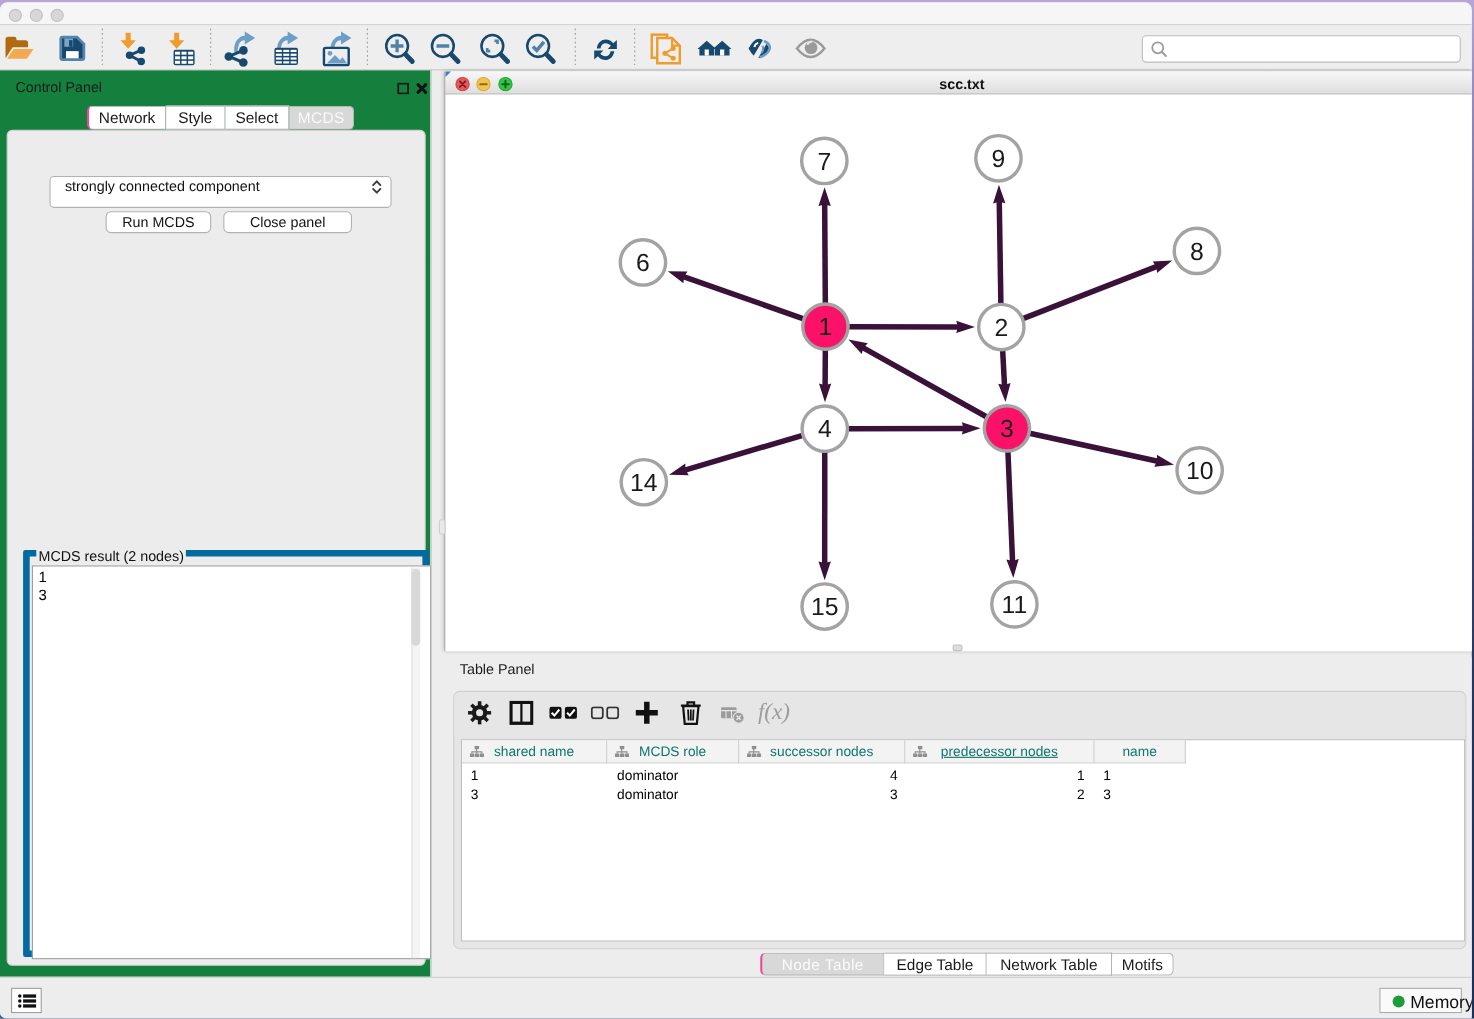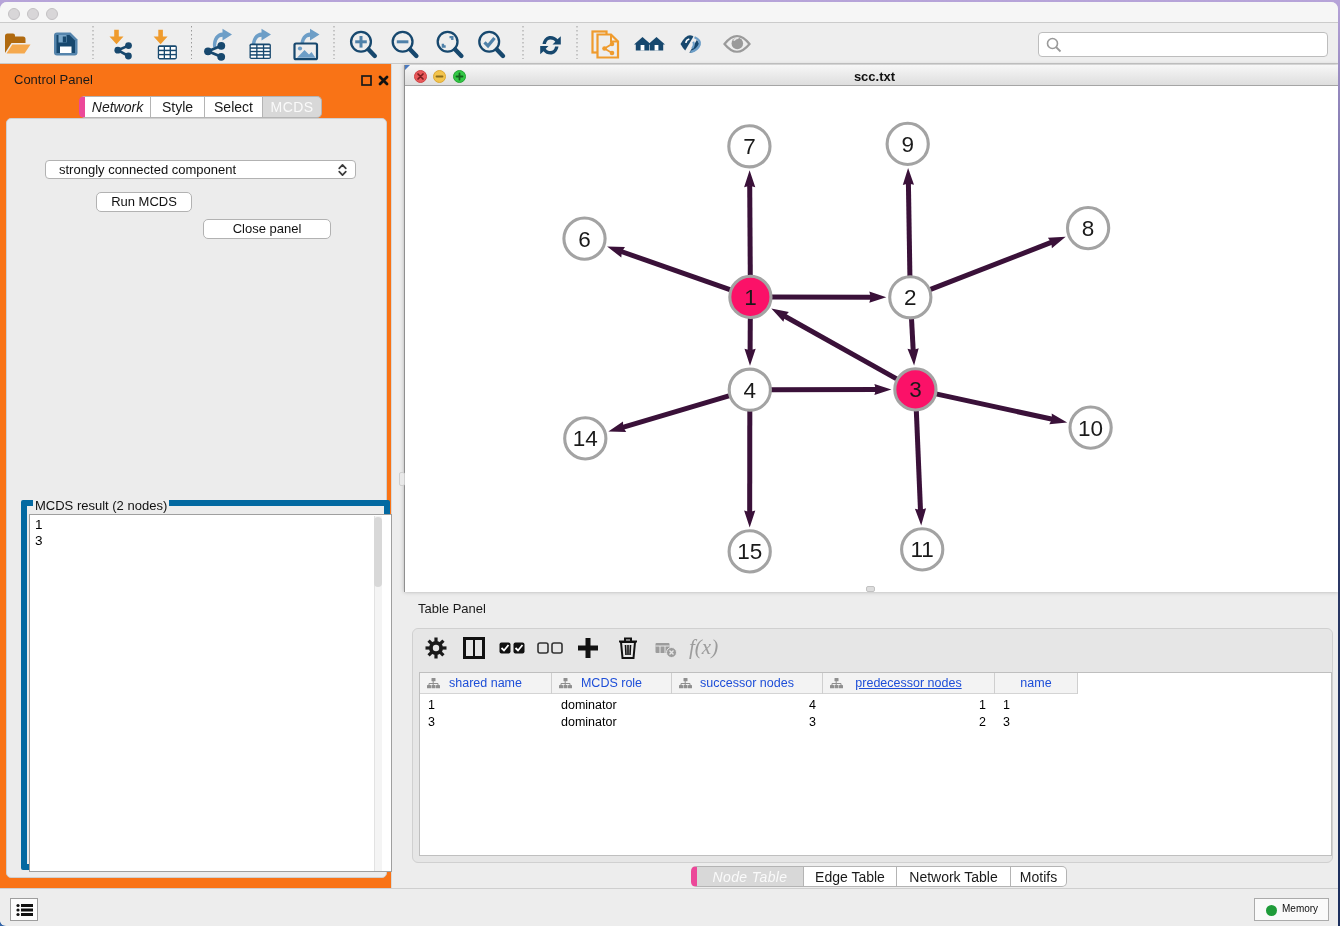--- a/index.html
+++ b/index.html
@@ -4,48 +4,48 @@
 <style>
   * { margin:0; padding:0; box-sizing:border-box; }
   html,body { width:1340px; height:926px; overflow:hidden; }
   body { -webkit-font-smoothing:antialiased; font-family:"Liberation Sans", sans-serif; background:linear-gradient(180deg,#b7a4d9 0%,#9a8cc2 8%,#6a6a9d 25%,#3f4678 45%,#24335f 70%,#1c2f5e 100%); position:relative; }
   #win { will-change:transform; position:absolute; left:0; top:2px; width:1338px; height:924px; background:#ededed; border-radius:7px 7px 0 0; border-bottom-left-radius:6px; overflow:hidden; }
   #titlebar { position:absolute; left:0; top:0; width:100%; height:21px; background:#f6f6f6; border-bottom:1px solid #cbcbcb; }
   .tl { position:absolute; top:5.5px; width:12px; height:12px; border-radius:50%; background:#d8d6d8; border:1px solid #c3c1c3; }
   #wtitle { position:absolute; top:3px; left:0; width:100%; text-align:center; font-size:13px; color:#b4b4b4; }
   #toolbar { position:absolute; left:0; top:21px; width:100%; height:41px; background:#eeeeee; border-bottom:1px solid #c9c9c9; }
   #searchbox { position:absolute; left:1038px; top:9px; width:290px; height:25px; background:#fff; border:1px solid #bdbdbd; border-radius:4px; }
-  #cpanel { position:absolute; left:0; top:62px; width:392px; height:824px; background:#f97316; border-right:1px solid #d8d8d8; }
+  #cpanel { position:absolute; left:0; top:62px; width:392px; height:824px; background:#15803d; border-right:1px solid #d8d8d8; }
   .ptitle { font-size:13px; color:#1a1a1a; position:absolute; }
   .tabbar { position:absolute; display:flex; font-size:14px; color:#1a1a1a; }
   .tabbar .tab { background:#fff; border:1px solid #b4b4b4; border-left:none; display:flex; align-items:center; justify-content:center; height:22px; }
-  .tabbar .tab:first-child { border-left:6px solid #ec4899; border-radius:5px 0 0 5px;font-style:italic; }
+  .tabbar .tab:first-child { border-left:2px solid #ec4899; border-radius:5px 0 0 5px; }
   .tabbar .tab:last-child { border-radius:0 5px 5px 0; }
   .tabbar .tab.sel { background:#d8d8d8; color:#fafafa; letter-spacing:0.4px; }
   .tabbar.small .tab { height:21px; }
   #cpcontent { position:absolute; left:6px; top:54px; width:381px; height:760px; background:#ececec; border:1px solid #cfcfcf; border-radius:5px; }
   #optlabel { position:absolute; left:0; top:18px; width:100%; text-align:center; font-size:13px; color:#111; }
-  #optsel { position:absolute; left:38px; top:41px; width:311px; height:19px; background:#fff; border:1px solid #b2b2b2; border-radius:4px; font-size:13px; color:#111; line-height:17px; padding-left:13px; }
+  #optsel { position:absolute; left:38px; top:41px; width:311px; height:29px; background:#fff; border:1px solid #b2b2b2; border-radius:4px; font-size:13px; color:#111; line-height:17px; padding-left:13px; }
   .btn { position:absolute; height:20px; background:#fff; border:1px solid #b2b2b2; border-radius:5px; font-size:13px; color:#111; text-align:center; line-height:18px; }
   #fieldset { position:absolute; left:14px; top:381px; width:369px; height:370px; border:6px solid #0369a1; border-radius:2px; }
   #fslegend { position:absolute; left:6px; top:-8px; background:#ececec; padding:0 2px; font-size:13px; color:#111; }
   #fsinner { position:absolute; left:2px; top:8px; width:363px; height:358px; background:#fff; border:1px solid #9f9f9f; }
   #sccwin { position:absolute; left:404px; top:63px; width:934px; height:527px; background:#fff; border-left:1px solid #8f8f8f; box-shadow:0 0 4px rgba(0,0,0,0.25); }
   #scctb { position:absolute; left:0; top:0; width:100%; height:21px; background:linear-gradient(180deg,#f7f7f7,#dedede); border-bottom:1px solid #a5a5a5; }
   #scctitle { position:absolute; left:3px; top:3.5px; width:100%; text-align:center; font-size:13px; font-weight:bold; color:#111; }
   .mtl { position:absolute; top:4.5px; width:13px; height:13px; border-radius:50%; font-size:11px; line-height:12px; text-align:center; }
   #tpanel { position:absolute; left:404px; top:595px; width:934px; height:293px; background:#ededed; }
   #tpbox { position:absolute; left:8px; top:31px; width:921px; height:235px; background:#e6e6e6; border:1px solid #d0d0d0; border-radius:6px; }
   #ttable { position:absolute; left:6px; top:43px; width:913px; height:184px; background:#fff; border:1px solid #bfbfbf; }
-  #thead { position:absolute; left:0; top:0; width:658px; height:21px; background:#f3f3f3; border-bottom:1px solid #d4d4d4; font-size:12.5px; color:#1d4ed8; }
+  #thead { position:absolute; left:0; top:0; width:658px; height:21px; background:#f3f3f3; border-bottom:1px solid #d4d4d4; font-size:12.5px; color:#0f766e; }
   .thcell { position:absolute; top:0; height:21px; line-height:21px; text-align:center; border-right:1px solid #cfcfcf; }
   .trow { position:absolute; font-size:12.5px; color:#000; height:17px; line-height:17px; }
   .tcell { position:absolute; }
   #statusbar { position:absolute; left:0; top:886px; width:100%; height:36px; background:#ededed; border-top:1px solid #cfcfcf; }
-  #memwrap { position:absolute; left:1254px; top:9px; width:75px; height:23px; background:#fafafa; border:1px solid #ababab; font-size:10px; color:#111; }
+  #memwrap { position:absolute; left:1254px; top:9px; width:75px; height:23px; background:#fafafa; border:1px solid #ababab; font-size:16px; color:#111; }
   #listbtn { position:absolute; left:10px; top:9px; width:28px; height:23px; background:#fdfdfd; border:1px solid #9e9e9e; }
 </style>
 </head>
 <body>
 <div style="position:absolute;left:0;top:912px;width:8px;height:14px;background:#3365a8;"></div>
 <div id="win">
   <div id="titlebar">
     <div class="tl" style="left:8px;"></div>
     <div class="tl" style="left:27px;"></div>
     <div class="tl" style="left:46px;"></div>
@@ -187,21 +187,21 @@
         <rect x="1" y="1" width="9" height="9" fill="none" stroke="#1a1a1a" stroke-width="1.7"></rect>
       </svg>
       <svg style="position:absolute; left:378px; top:11px;" width="11" height="11" viewBox="0 0 11 11">
         <path d="M2,2 L9,9 M9,2 L2,9" stroke="#111" stroke-width="2.8" stroke-linecap="round"></path>
       </svg>
     <div id="cpcontent">
       <div id="optsel">strongly connected component<svg style="position:absolute; right:7px; top:2px;" width="11" height="14" viewBox="0 0 11 14">
             <path d="M2.2,5.3 L5.5,1.8 L8.8,5.3 M2.2,8.7 L5.5,12.2 L8.8,8.7" fill="none" stroke="#3c3c3c" stroke-width="1.7" stroke-linejoin="round" stroke-linecap="round"></path>
           </svg></div>
       <div class="btn" style="left:89px; top:73px; width:96px;">Run MCDS</div>
-      <div class="btn" style="left:196px; top:73px; width:128px;margin-top:27px;">Close panel</div>
+      <div class="btn" style="left:196px; top:73px; width:117px;">Close panel</div>
       <div id="fieldset">
         <div id="fslegend">MCDS result (2 nodes)</div>
         <div id="fsinner">
           <div style="position:absolute; left:5px; top:2px; font-size:13.5px; color:#000; line-height:16px;">1<br>3</div>
           <div style="position:absolute; right:9px; top:1px; width:8px; height:355px; background:#f4f4f4; border-left:1px solid #e2e2e2;"></div>
           <div style="position:absolute; right:9px; top:2px; width:8px; height:70px; background:#d8d8d8; border-radius:4px;"></div>
         </div>
       </div>
     </div>
     <div class="tabbar" style="left:79px; top:32px;">

